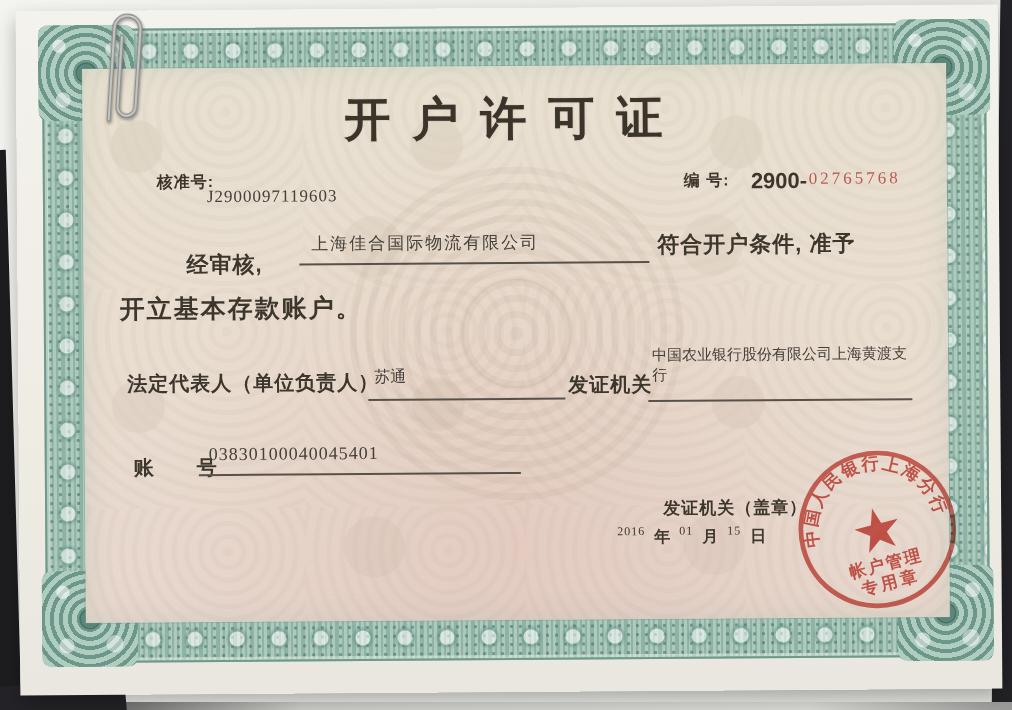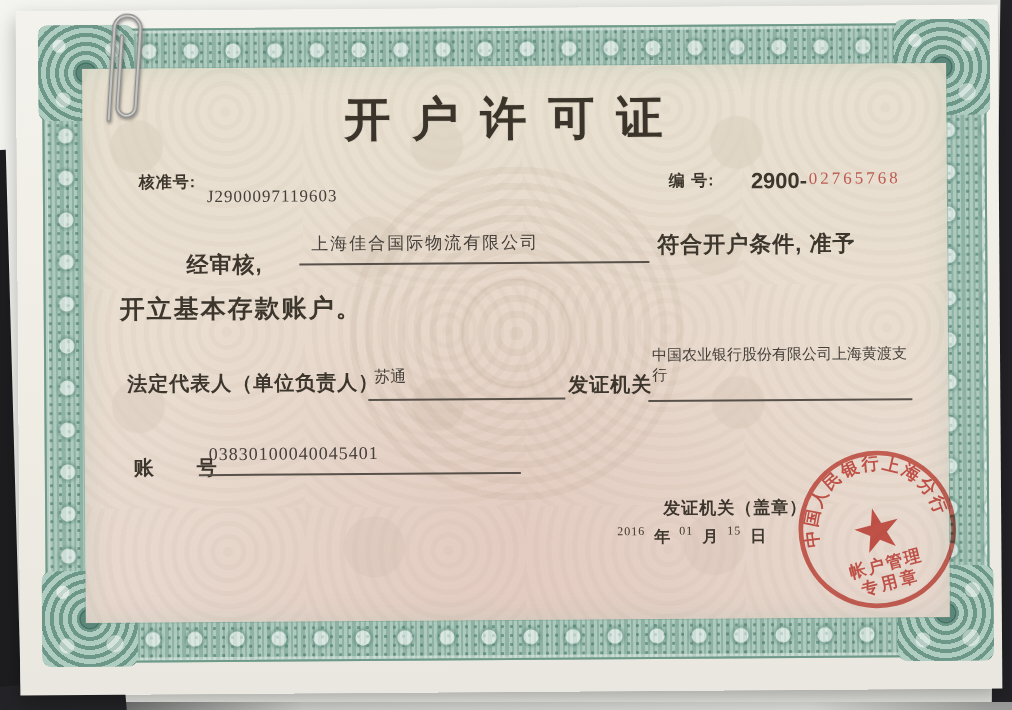--- a/index.html
+++ b/index.html
@@ -111,24 +111,24 @@
       <div class="corner tr"></div>
       <div class="corner bl"></div>
       <div class="corner br"></div>
 
       <div class="inner">
         <div class="damask"></div>
         <div class="watermark"></div>
 
         <div class="txt title heading">开户许可证</div>
 
-        <div class="txt label" style="left:56px;top:104px;font-size:16px;">核准号:</div>
+        <div class="txt label" style="left:74px;top:104px;font-size:16px;">核准号:</div>
         <div class="txt value" style="left:124px;top:95px;font-size:17px;letter-spacing:1px;margin-top:24px;">J2900097119603</div>
 
-        <div class="txt label" style="left:586px;top:106px;font-size:16px;">编 号:</div>
+        <div class="txt label" style="left:601px;top:106px;font-size:16px;">编 号:</div>
         <div class="txt" style="left:668px;top:104px;font-size:22px;font-weight:600;">2900-</div>
         <div class="txt value serial-red" style="left:726px;top:105px;font-size:17px;text-align:right;">02765768</div>
 
         <div class="txt label" style="left:103px;top:162px;font-size:22px;margin-top:20px;">经审核,</div>
         <div class="txt value" style="left:228px;top:165px;font-size:17px;letter-spacing:2px;">上海佳合国际物流有限公司</div>
         <div class="rule" style="left:216px;top:196px;width:350px;"></div>
         <div class="txt label" style="left:574px;top:165px;font-size:22px;">符合开户条件, 准予</div>
 
         <div class="txt label" style="left:36px;top:224px;font-size:25px;letter-spacing:2px;">开立基本存款账户。</div>
 

